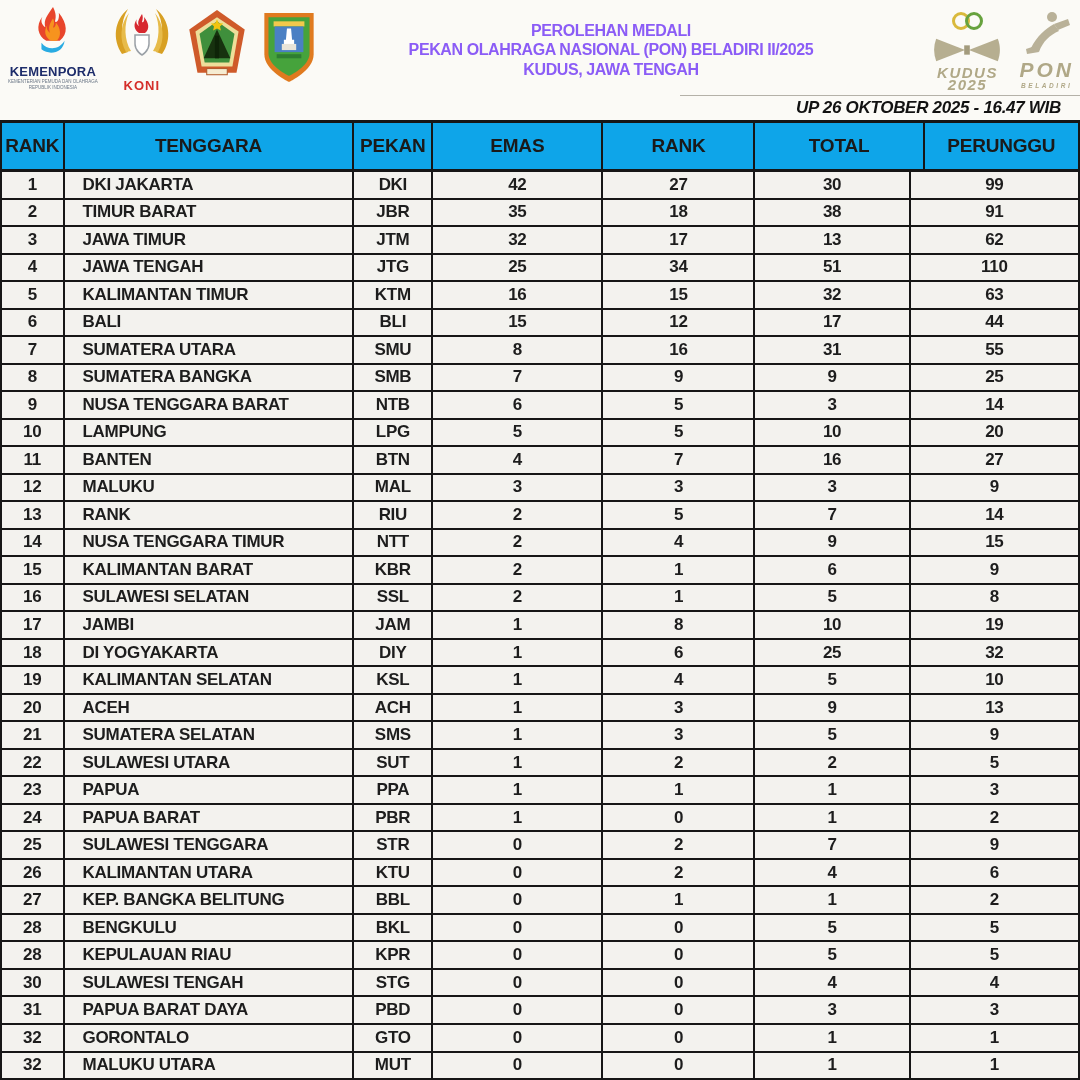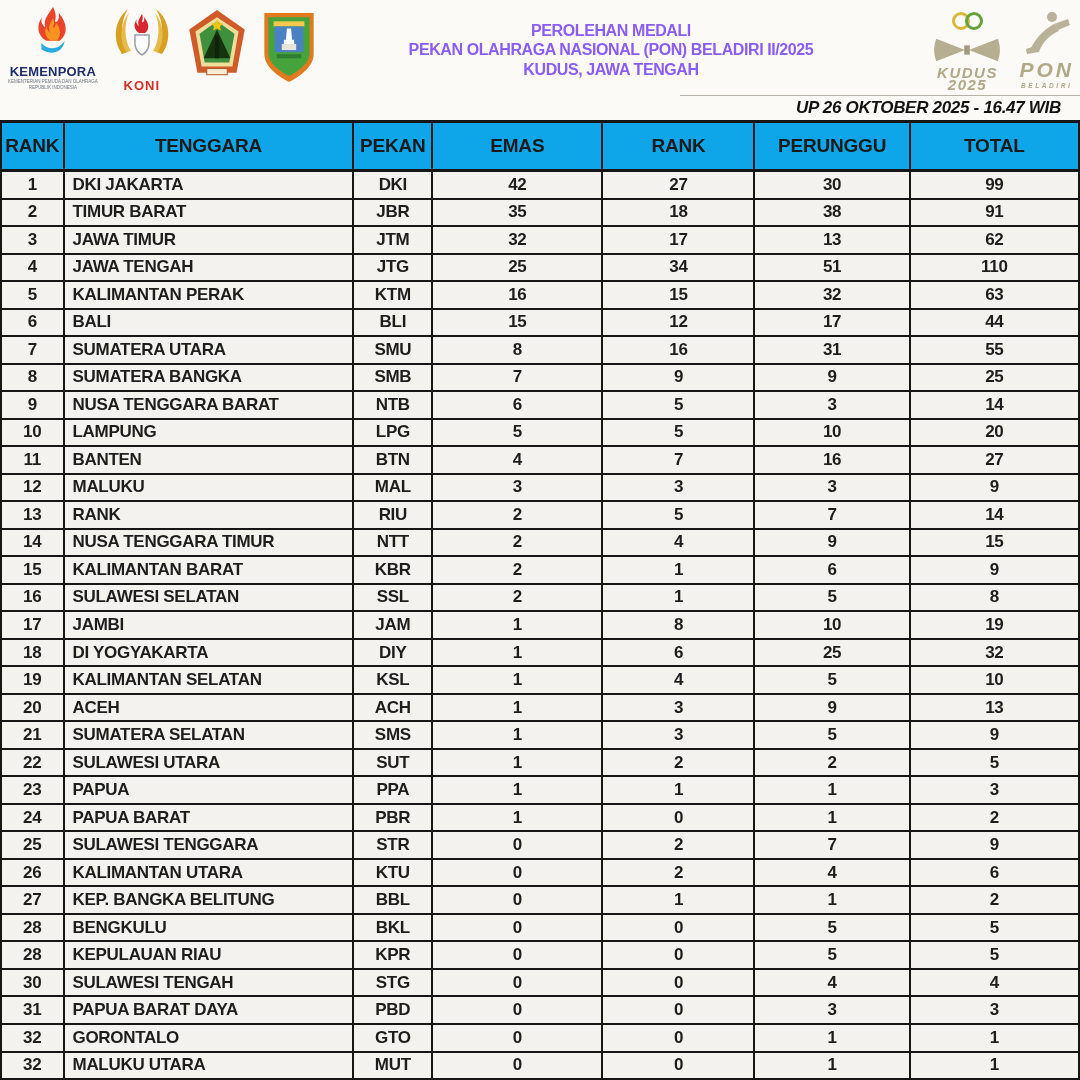--- a/index.html
+++ b/index.html
@@ -27,21 +27,21 @@
   .update-text{font-style:italic;font-weight:bold;font-size:17px;color:#121212;letter-spacing:-.3px;}
   
   .table{flex:1;display:flex;flex-direction:column;border-top:3px solid #161616;border-left:2px solid #161616;box-sizing:border-box;}
   .thead{display:flex;flex:none;height:49px;background:#0ea5e9;border-bottom:3px solid #161616;box-sizing:border-box;}
   .th{display:flex;align-items:center;justify-content:center;font-weight:bold;font-size:19px;color:#1a1a1a;
       border-right:2px solid #161616;box-sizing:border-box;letter-spacing:-.2px;}
   .tbody{flex:1;display:flex;flex-direction:column;}
   .tr{flex:1;display:flex;border-bottom:2px solid #161616;background:#f3f2ee;box-sizing:border-box;}
   .td{display:flex;align-items:center;justify-content:center;font-weight:bold;font-size:17px;color:#1d1d1d;
       border-right:2px solid #161616;box-sizing:border-box;letter-spacing:-.3px;overflow:hidden;white-space:nowrap;}
-  .td.left{justify-content:flex-start;padding-left:8px;}
+  .td.left{justify-content:flex-start;padding-left:18px;}
   .c0{width:5.8%;} .c1{width:26.9%;} .c2{width:7.3%;} .c3{width:15.8%;} .c4{width:14.1%;} .c5{width:14.4%;} .c6{width:15.7%;}
 </style>
 </head>
 <body>
 
 <div class="page">
 
   <header class="top">
     <div class="logos-left">
 
@@ -145,22 +145,22 @@
     <span class="update-text">UP 26 OKTOBER 2025 - 16.47 WIB</span>
   </div>
 
   <div class="table">
     <div class="thead" id="thead">
         <div class="th c0">RANK</div>
         <div class="th c1">TENGGARA</div>
         <div class="th c2">PEKAN</div>
         <div class="th c3">EMAS</div>
         <div class="th c4">RANK</div>
+        <div class="th c6">TOTAL</div>
         <div class="th c5">PERUNGGU</div>
-        <div class="th c6">TOTAL</div>
       </div>
     <div class="tbody" id="tbody">
         <div class="tr">
           <div class="td c0">1</div>
           <div class="td c1 left">DKI JAKARTA</div>
           <div class="td c2">DKI</div>
           <div class="td c3">42</div>
           <div class="td c4">27</div>
           <div class="td c5">30</div>
           <div class="td c6">99</div>
@@ -187,21 +187,21 @@
           <div class="td c0">4</div>
           <div class="td c1 left">JAWA TENGAH</div>
           <div class="td c2">JTG</div>
           <div class="td c3">25</div>
           <div class="td c4">34</div>
           <div class="td c5">51</div>
           <div class="td c6">110</div>
         </div>
         <div class="tr">
           <div class="td c0">5</div>
-          <div class="td c1 left">KALIMANTAN PERAK</div>
+          <div class="td c1 left">KALIMANTAN TIMUR</div>
           <div class="td c2">KTM</div>
           <div class="td c3">16</div>
           <div class="td c4">15</div>
           <div class="td c5">32</div>
           <div class="td c6">63</div>
         </div>
         <div class="tr">
           <div class="td c0">6</div>
           <div class="td c1 left">BALI</div>
           <div class="td c2">BLI</div>

